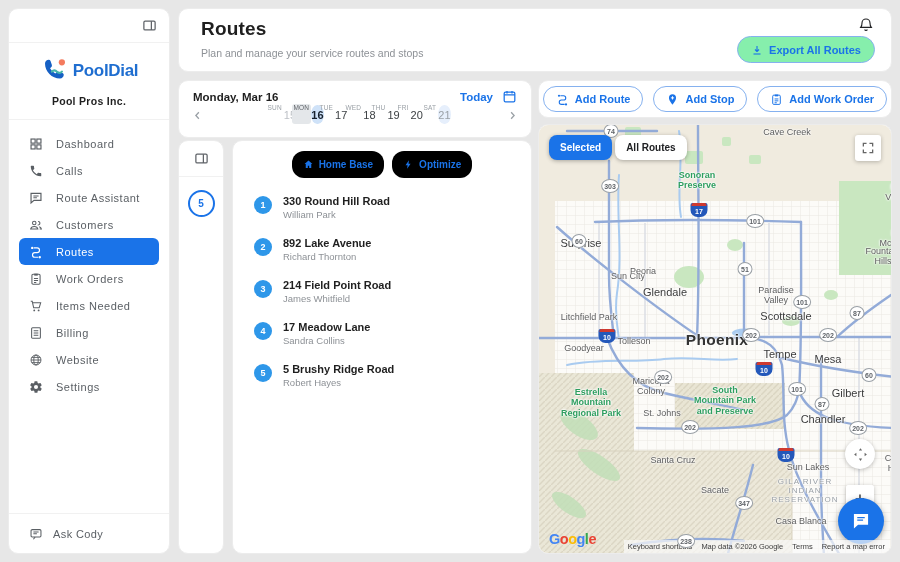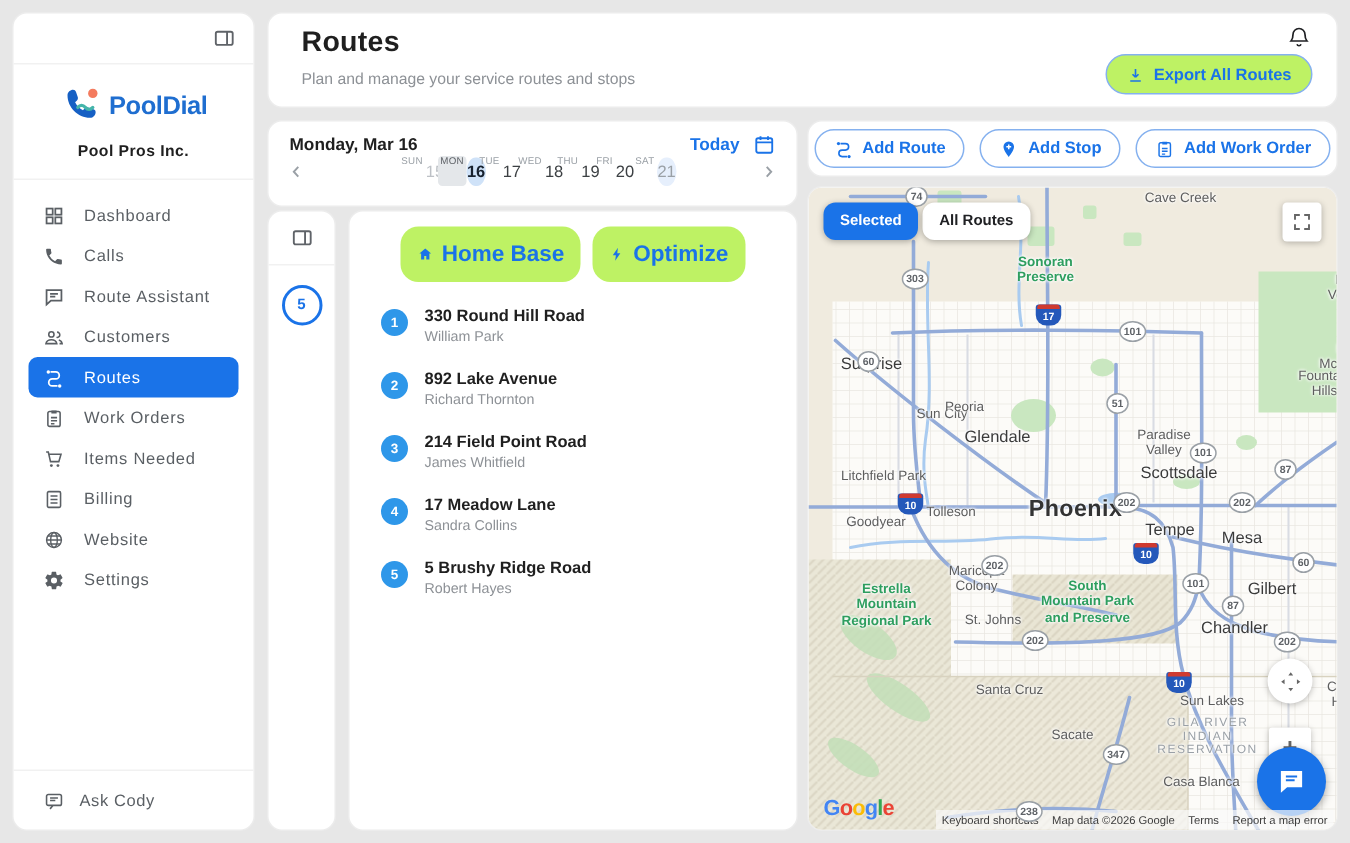--- a/index.html
+++ b/index.html
@@ -27,21 +27,21 @@
   .nav-item { display:flex; align-items:center; gap:13px; height:27px; padding:0 10px; border-radius:6px; color:#5a5f64; font-size:11px; letter-spacing:.5px; cursor:pointer; }
   .nav-item.active { background:#1a73e8; color:#fff; }
   .sb-foot { border-top:1px solid #f1f1f1; height:40px; display:flex; align-items:center; gap:10px; padding:0 20px; color:#5a5f64; font-size:11px; letter-spacing:.4px; cursor:pointer; }
 
   
   #header-card { left:178px; top:8px; width:714px; height:64px; }
   .h-title { position:absolute; left:22px; top:9px; font-size:19px; font-weight:bold; color:#1f1f1f; letter-spacing:.2px; }
   .h-sub { position:absolute; left:22px; top:38px; font-size:10.5px; color:#8d9196; }
   .bell { position:absolute; right:10px; top:1px; width:30px; height:30px; border-radius:50%; background:#fff; display:flex; align-items:center; justify-content:center; color:#202124; cursor:pointer; }
   .bell .icn { width:16px; height:16px; }
-  .export-btn { position:absolute; right:16px; top:27px; height:27px; border:1.5px solid #85b1ef; border-radius:14px; display:flex; align-items:center; gap:6px; padding:0 13px; color:#1a73e8; font-size:11px; font-weight:bold; background:#bef264; cursor:pointer; }
+  .export-btn { position:absolute; right:16px; top:27px; height:27px; border:1.5px solid #85b1ef; border-radius:14px; display:flex; align-items:center; gap:6px; padding:0 13px; color:#1a73e8; font-size:11px; font-weight:bold; background:#86efac; cursor:pointer; }
   .export-btn .icn { width:12px; height:12px; }
 
   
   #cal-card { left:178px; top:80px; width:354px; height:58px; }
   .cal-row1 { display:flex; justify-content:space-between; align-items:center; padding:8px 14px 0; }
   .cal-date { font-size:11.5px; font-weight:bold; color:#1f1f1f; }
   .cal-right { display:flex; align-items:center; gap:9px; }
   .today { color:#1a73e8; font-size:11.5px; font-weight:bold; cursor:pointer; }
   .cal-right .icn { width:15px; height:15px; color:#1a73e8; cursor:pointer; }
   .cal-row2 { position:relative; height:34px; }
@@ -65,21 +65,21 @@
 
   
   #rail-card { left:178px; top:140px; width:46px; height:414px; }
   .rail-top { height:36px; display:flex; align-items:center; justify-content:center; border-bottom:1px solid #f1f1f1; color:#5f6368; }
   .rail-top .icn { width:15px; height:15px; cursor:pointer; }
   .route-badge { margin:13px auto 0; width:27px; height:27px; border-radius:50%; border:2.5px solid #1a73e8; color:#1a73e8; font-size:10px; font-weight:bold; display:flex; align-items:center; justify-content:center; cursor:pointer; background:#fff; }
 
   
   #stops-card { left:232px; top:140px; width:300px; height:414px; }
   .stops-head { display:flex; justify-content:center; gap:8px; padding-top:10px; }
-  .chip { height:37px; border-radius:12px; background:#bef264; color:#1a73e8; font-size:15px; font-weight:bold; display:flex; align-items:center; gap:5px; padding:0 11px; cursor:pointer; }
+  .chip { height:27px; border-radius:12px; background:#000000; color:#1a73e8; font-size:10px; font-weight:bold; display:flex; align-items:center; gap:5px; padding:0 11px; cursor:pointer; }
   .chip .icn { width:11px; height:11px; }
   .stops-list { padding:17px 0 0 21px; }
   .stop-row { display:flex; gap:11px; margin-bottom:17px; cursor:pointer; align-items:flex-start; }
   .stop-num { width:18px; height:18px; border-radius:50%; background:#2e97e9; color:#fff; font-size:9px; font-weight:bold; display:flex; align-items:center; justify-content:center; flex:0 0 18px; margin-top:1px; }
   .stop-addr { font-size:11px; font-weight:bold; color:#1f1f1f; }
   .stop-cust { font-size:9.5px; color:#8d9196; margin-top:2px; }
 
   
   #map-card { left:538px; top:124px; width:354px; height:430px; overflow:hidden; cursor:grab; }
   #map-card svg.roads { position:absolute; left:0; top:0; }

